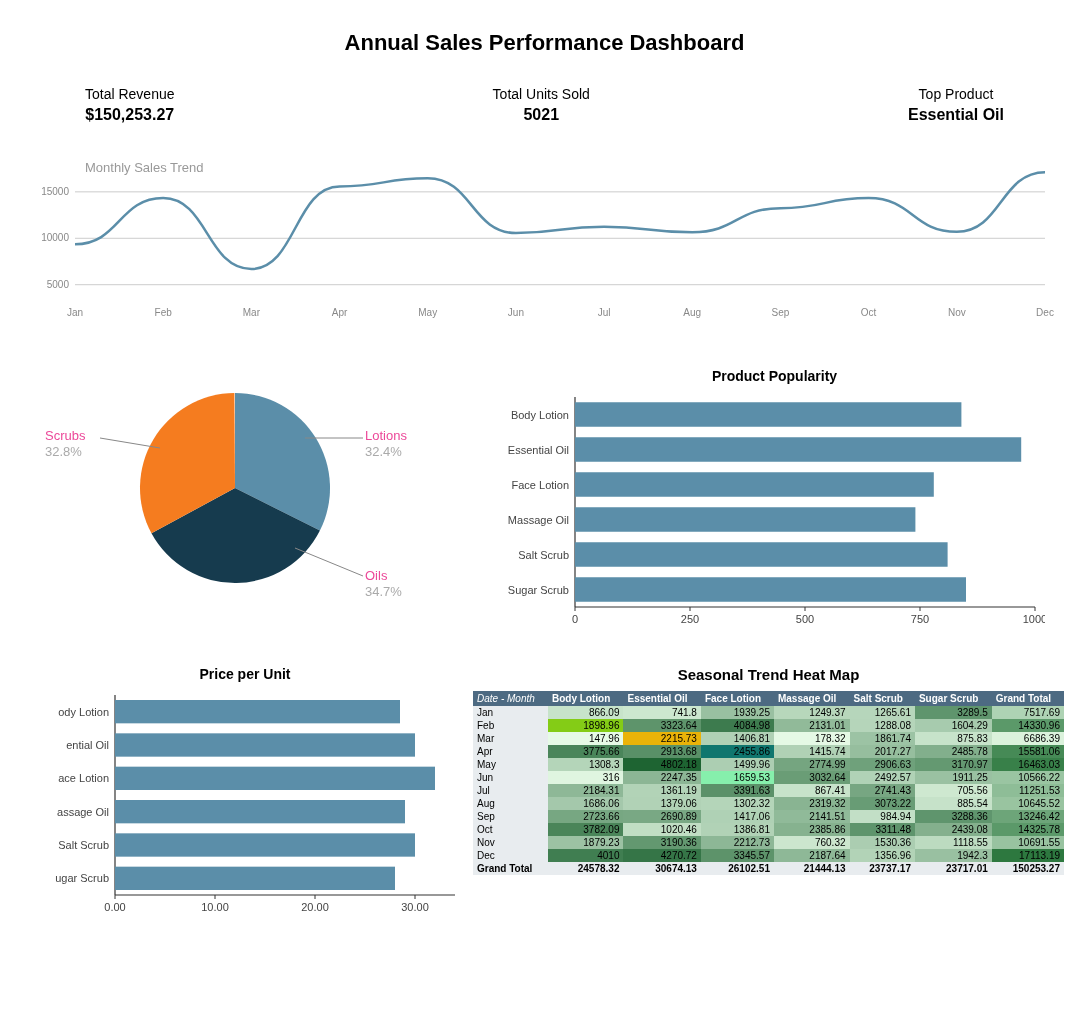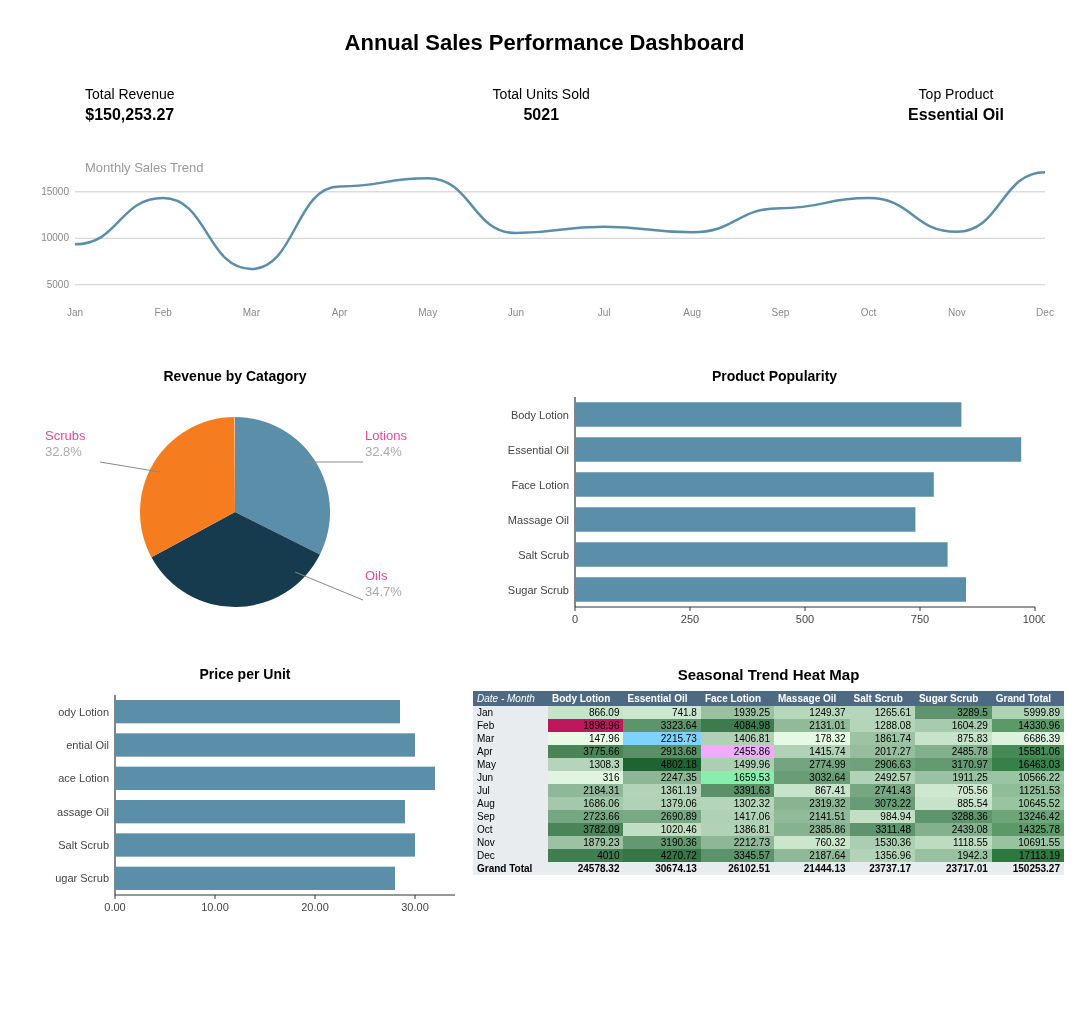--- a/index.html
+++ b/index.html
@@ -77,21 +77,20 @@
       <text x="657.2727272727273" y="162" text-anchor="middle" font-size="10" fill="#888">Aug</text>
       <text x="745.4545454545455" y="162" text-anchor="middle" font-size="10" fill="#888">Sep</text>
       <text x="833.6363636363637" y="162" text-anchor="middle" font-size="10" fill="#888">Oct</text>
       <text x="921.8181818181818" y="162" text-anchor="middle" font-size="10" fill="#888">Nov</text>
       <text x="1010" y="162" text-anchor="middle" font-size="10" fill="#888">Dec</text>
     </svg>
 </div>
 
 <div class="mid-row">
   <div class="pie-wrap">
-    <div class="pie-title">Revenue by Catagory</div>
     <svg id="pie-svg" width="420" height="240">
         <path d="M210,120 L210,25 A95,95 0 0 1 294.91493529437,162.59640552855308 Z" fill="#5b8ea9"></path>
         <path d="M210,120 L294.91493529437,162.59640552855308 A95,95 0 0 1 126.46495053189714,165.24262934845422 Z" fill="#163b4e"></path>
         <path d="M210,120 L126.46495053189714,165.24262934845422 A95,95 0 0 1 209.40310132327184,25.001875218666967 Z" fill="#f57c1f"></path>
         <line x1="280" y1="70" x2="338" y2="70" stroke="#888" stroke-width="1"></line>
         <line x1="270" y1="180" x2="338" y2="208" stroke="#888" stroke-width="1"></line>
         <line x1="135" y1="80" x2="75" y2="70" stroke="#888" stroke-width="1"></line>
       </svg>
     <div id="pie-labels">
         <div class="pie-label" style="left: 340px; top: 60px;">
@@ -184,47 +183,47 @@
         </thead>
         <tbody>
           <tr>
             <td class="month">Jan</td>
             <td style="background: rgb(199, 227, 202);">866.09</td>
             <td style="background: rgb(204, 231, 207);">741.8</td>
             <td style="background: rgb(153, 192, 161);">1939.25</td>
             <td style="background: rgb(183, 215, 187);">1249.37</td>
             <td style="background: rgb(182, 214, 187);">1265.61</td>
             <td style="background: rgb(95, 149, 109);">3289.5</td>
-            <td style="background: rgb(174, 211, 180);">5999.89</td>
+            <td style="background: rgb(174, 211, 180);">7517.69</td>
           </tr>
           <tr>
             <td class="month">Feb</td>
-            <td style="background: #be185d; margin-top: 46px;">1898.96</td>
+            <td style="background: #84cc16; margin-top: 46px;">1898.96</td>
             <td style="background: rgb(94, 148, 107);">3323.64</td>
             <td style="background: rgb(61, 123, 78);">4084.98</td>
             <td style="background: rgb(145, 186, 153);">2131.01</td>
             <td style="background: rgb(181, 213, 186);">1288.08</td>
             <td style="background: rgb(167, 203, 174);">1604.29</td>
             <td style="background: rgb(91, 153, 105);">14330.96</td>
           </tr>
           <tr>
             <td class="month">Mar</td>
             <td style="background: rgb(230, 250, 230);">147.96</td>
-            <td style="background: #7dd3fc;">2215.73</td>
+            <td style="background: #eab308;">2215.73</td>
             <td style="background: rgb(176, 209, 181);">1406.81</td>
             <td style="background: rgb(229, 249, 229);">178.32</td>
             <td style="background: rgb(156, 195, 164);">1861.74</td>
             <td style="background: rgb(199, 227, 202);">875.83</td>
             <td style="background: rgb(219, 242, 220);">6686.39</td>
           </tr>
           <tr>
             <td class="month">Apr</td>
             <td style="background: rgb(74, 133, 90);">3775.66</td>
             <td style="background: rgb(89, 144, 103);">2913.68</td>
-            <td style="background: #f0abfc;">2455.86</td>
+            <td style="background: #0f766e;">2455.86</td>
             <td style="background: rgb(176, 209, 181);">1415.74</td>
             <td style="background: rgb(150, 190, 158);">2017.27</td>
             <td style="background: rgb(130, 175, 140);">2485.78</td>
             <td style="background: rgb(70, 138, 86);">15581.06</td>
           </tr>
           <tr>
             <td class="month">May</td>
             <td style="background: rgb(180, 213, 185);">1308.3</td>
             <td style="background: rgb(30, 100, 50);">4802.18</td>
             <td style="background: rgb(172, 206, 178);">1499.96</td>

